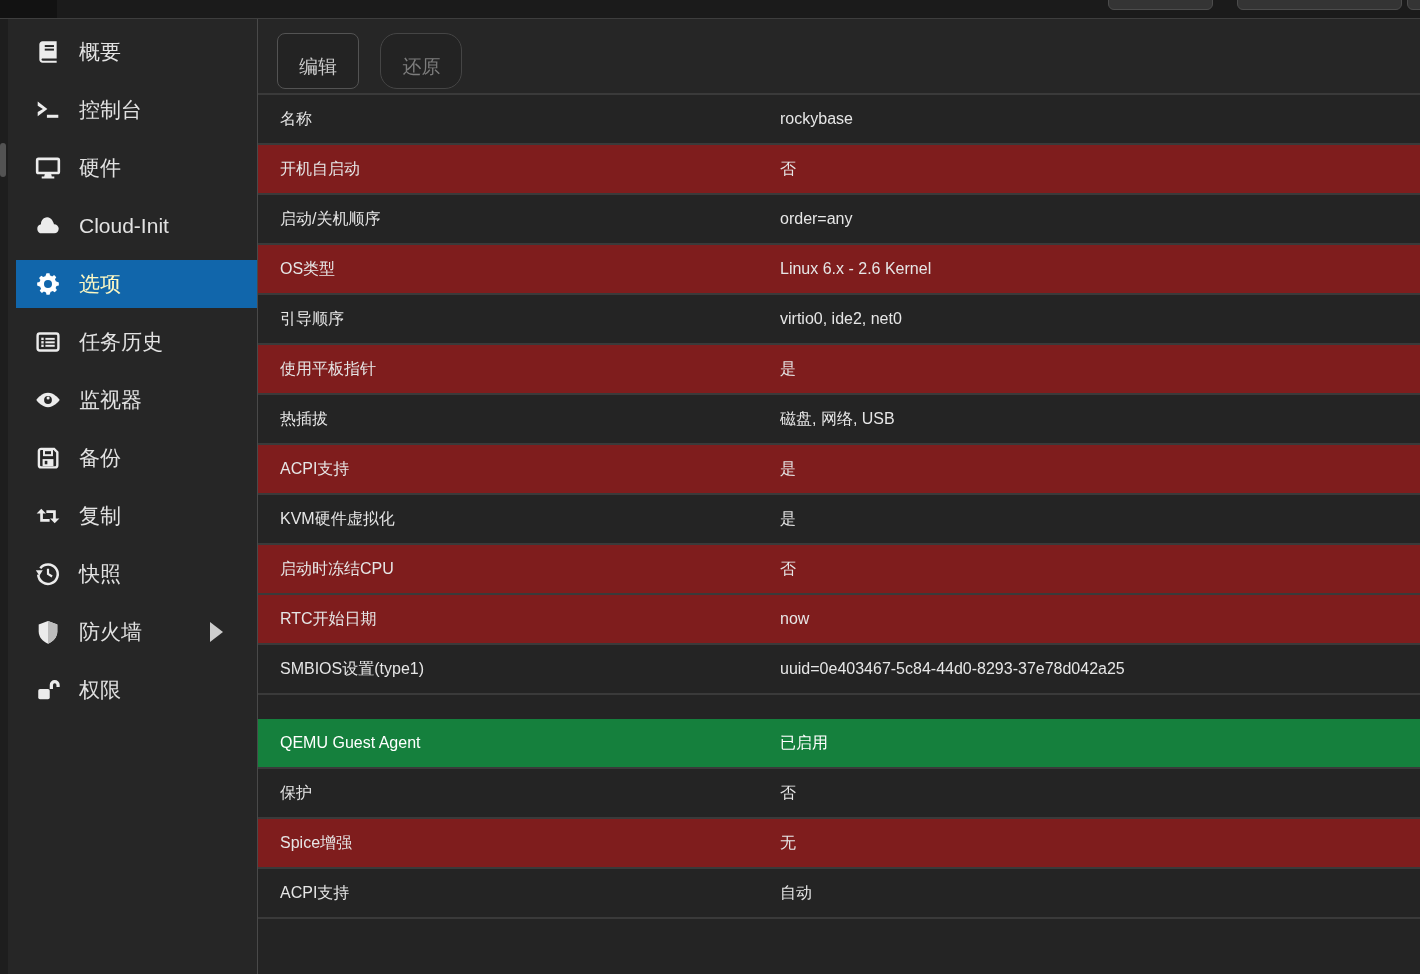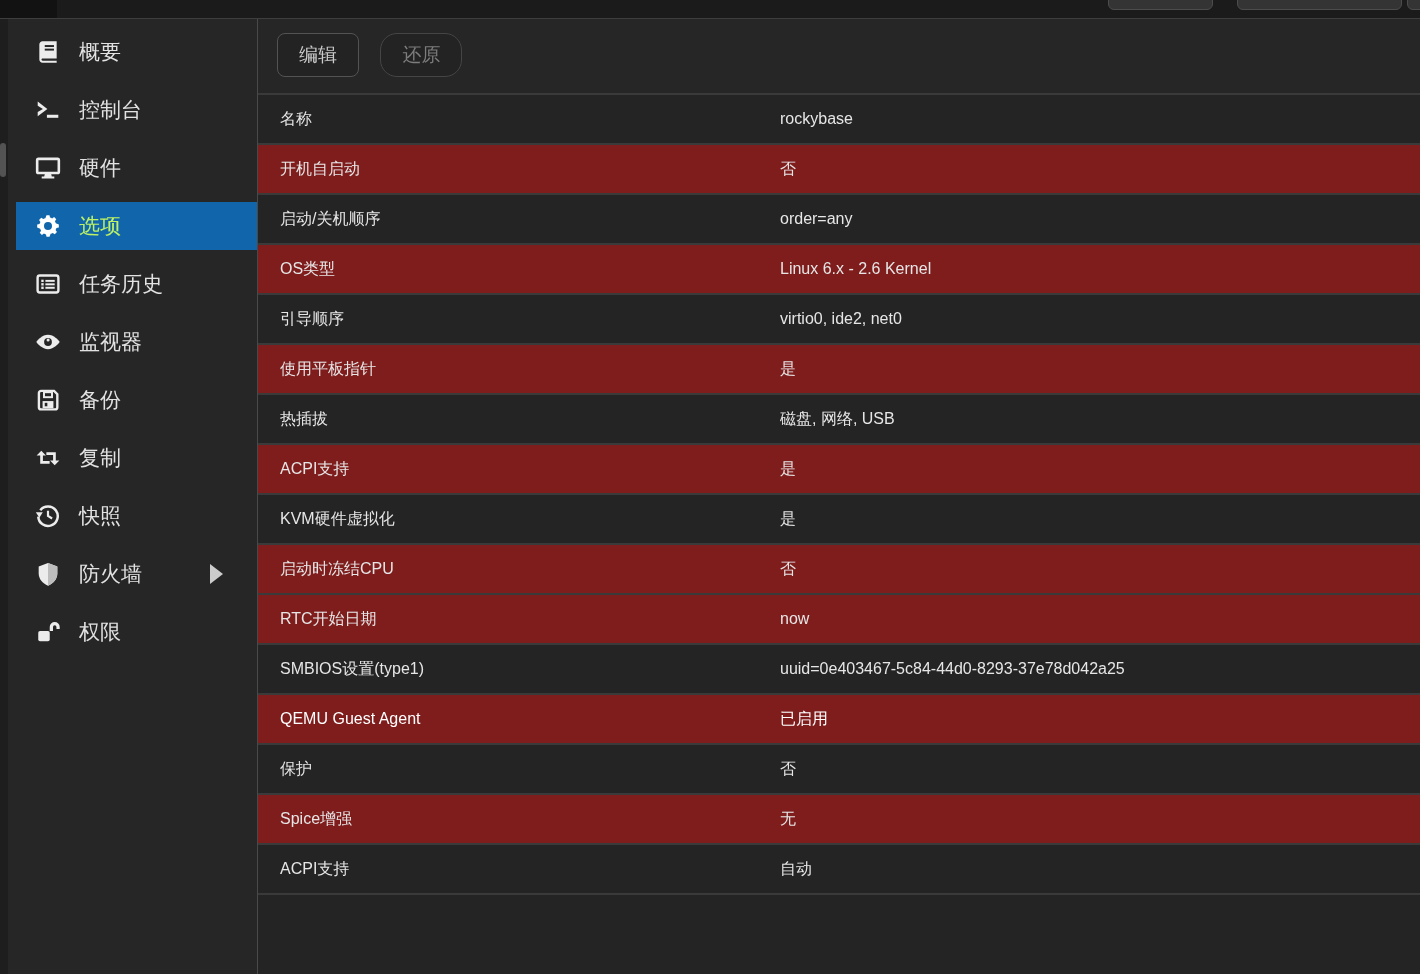--- a/index.html
+++ b/index.html
@@ -18,39 +18,39 @@
   .pbtn.b{left:1237px;width:165px;}
   .pbtn.c{left:1407px;width:40px;}
 
   
   .left-rail{position:absolute;left:0;top:19px;bottom:0;width:8px;background:#1e1e1e;z-index:4;}
   .rail-thumb{position:absolute;left:0;top:124px;width:6px;height:34px;background:#535353;border-radius:3px;}
 
   
   .sidebar{position:absolute;left:8px;top:19px;bottom:0;width:249px;background:#262626;box-sizing:border-box;padding-top:9px;z-index:3;}
   .side-item{position:relative;display:flex;align-items:center;height:48px;margin:0 0 10px 8px;padding-left:17px;color:#e2e2e2;font-size:21px;cursor:pointer;box-sizing:border-box;}
-  .side-item.selected{background:#1166ab;color:#bef264;}
+  .side-item.selected{background:#1166ab;color:#fef9c3;}
   .side-icon{width:30px;height:28px;margin-right:16px;flex:none;display:flex;align-items:center;justify-content:center;}
   .side-icon svg{display:block;}
   .side-label{white-space:nowrap;}
   .caret-right{position:absolute;right:34px;top:50%;margin-top:-10px;width:0;height:0;border-left:13px solid #cccccc;border-top:10px solid transparent;border-bottom:10px solid transparent;}
 
   
   .content{position:absolute;left:257px;right:0;top:19px;bottom:0;background:#242424;border-left:1px solid #494949;box-sizing:border-box;}
   .panel-toolbar{height:74px;background:#262626;border-bottom:2px solid #3a3a3a;box-sizing:content-box;padding:0;}
-  .btn{display:inline-block;height:44px;margin:14px 0 0 19px;padding:0 21px;background:#232323;border:1px solid #535353;border-radius:8px;color:#cccccc;font-size:19px;line-height:42px;cursor:pointer;box-sizing:border-box;}
+  .btn{display:inline-block;height:56px;margin:14px 0 0 19px;padding:12px 21px;background:#232323;border:1px solid #535353;border-radius:8px;color:#cccccc;font-size:19px;line-height:42px;cursor:pointer;box-sizing:border-box;}
   .btn + .btn{margin-left:17px;}
   .btn.disabled{color:#7d7d7d;border-color:#454545;cursor:default;border-radius:17px;}
 
   
   .grid{width:100%;}
   .grid-row{position:relative;height:48px;border-bottom:2px solid #3a3a3a;font-size:16px;color:#e6e6e6;cursor:pointer;}
   .grid-row.odd{background:#242424;}
   .grid-row.even{background:#7f1d1d;}
-  .grid-row.selected{background:#7f1d1d;color:#ffffff;}
+  .grid-row.selected{background:#15803d;color:#ffffff;margin-top:24px;}
   .cell-label{position:absolute;left:22px;top:0;line-height:48px;white-space:nowrap;}
   .cell-value{position:absolute;left:522px;top:0;line-height:48px;white-space:nowrap;}
 </style>
 </head>
 <body>
 
 <div class="app">
 
   <div class="top-strip">
     <div class="top-corner"></div>
@@ -89,20 +89,28 @@
     <div class="side-item">
       <span class="side-icon">
         <svg width="26" height="26" viewBox="0 0 24 24">
             <rect x="2" y="3.6" width="20" height="13" rx="1.2" fill="none" stroke="#ececec" stroke-width="2.4"></rect>
             <path fill="#ececec" d="M9.3 16.6h5.4l.8 3.2h2.3v2H6.2v-2h2.3z"></path>
           </svg>
       </span>
       <span class="side-label">硬件</span>
     </div>
 
+    <div class="side-item">
+      <span class="side-icon">
+        <svg width="26" height="26" viewBox="0 0 24 24">
+            <path fill="#ececec" d="M6.3 18.8a4.3 4.3 0 0 1-.8-8.5A5.7 5.7 0 0 1 16.6 8a5.7 5.7 0 0 1 .9 2.3 4.25 4.25 0 0 1 .3 8.5H6.3z"></path>
+          </svg>
+      </span>
+      <span class="side-label">Cloud-Init</span>
+    </div>
 
     <div class="side-item selected">
       <span class="side-icon">
         <svg width="26" height="26" viewBox="0 0 24 24">
             <path fill="#ffffff" fill-rule="evenodd" d="M10.6 2h2.8l.44 2.2c.68.18 1.33.45 1.93.8l1.87-1.25 2 2-1.25 1.87c.35.6.62 1.25.8 1.93L22 10.6v2.8l-2.2.44a8 8 0 0 1-.8 1.93l1.25 1.87-2 2-1.87-1.25c-.6.35-1.25.62-1.93.8L13.4 22h-2.8l-.44-2.2a8 8 0 0 1-1.93-.8l-1.87 1.25-2-2 1.25-1.87a8 8 0 0 1-.8-1.93L2 13.4v-2.8l2.2-.44c.18-.68.45-1.33.8-1.93L3.75 6.36l2-2 1.87 1.25c.6-.35 1.25-.62 1.93-.8L10.6 2zm1.4 6.3a3.7 3.7 0 1 0 0 7.4 3.7 3.7 0 0 0 0-7.4z"></path>
           </svg>
       </span>
       <span class="side-label">选项</span>
     </div>
 

